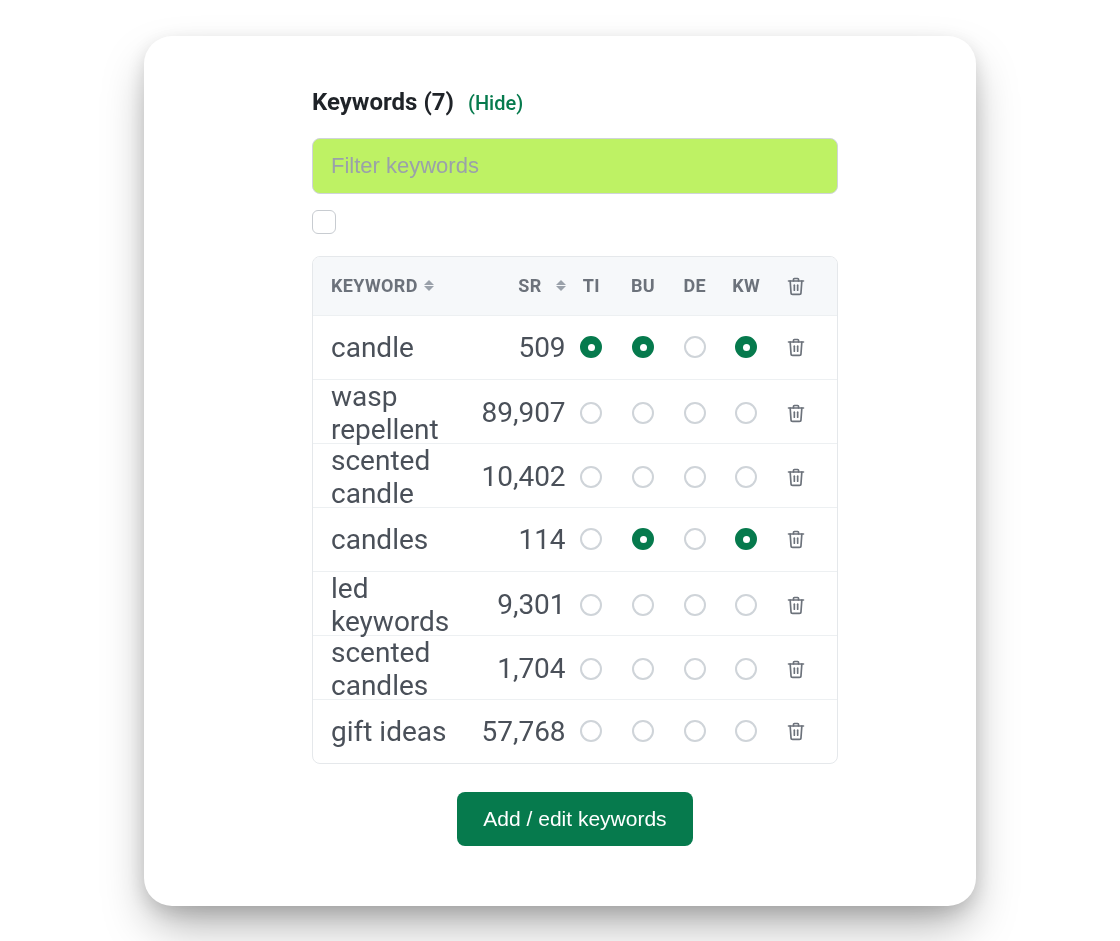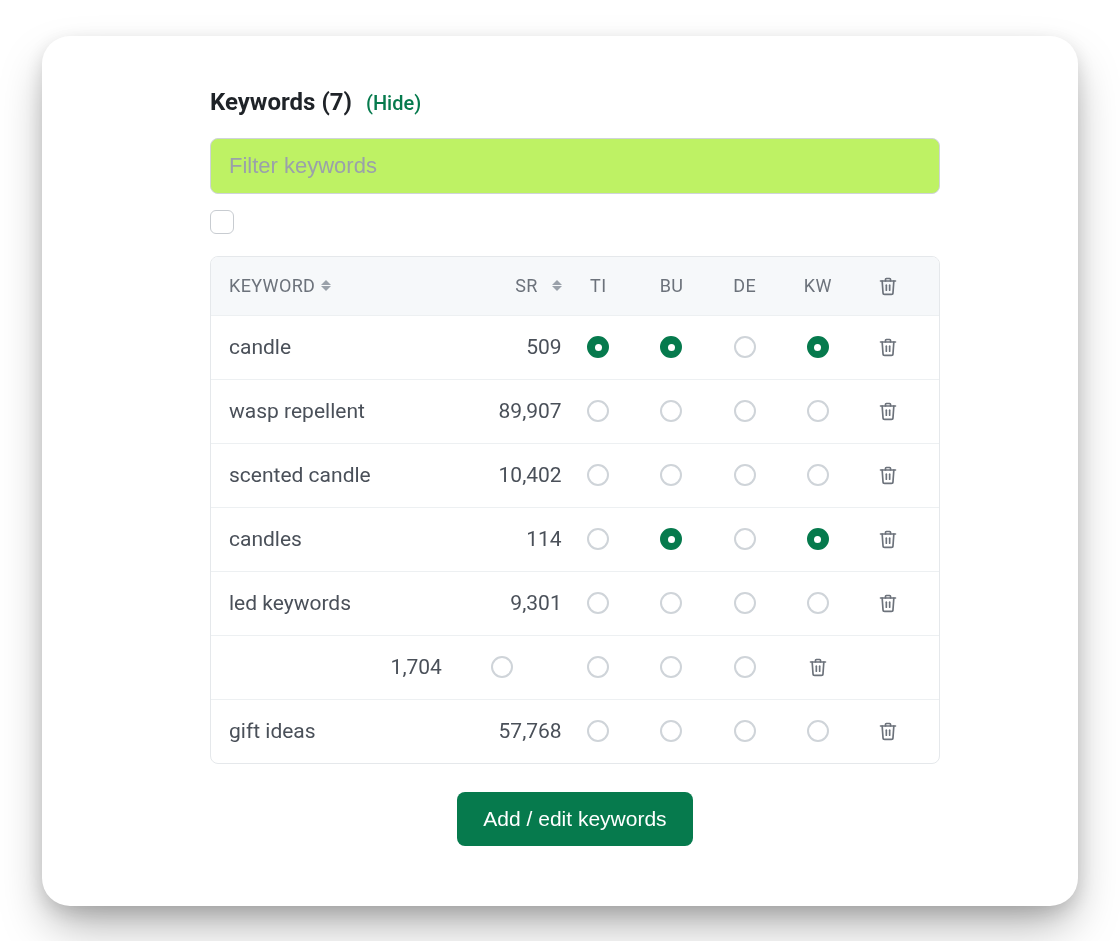--- a/index.html
+++ b/index.html
@@ -4,21 +4,21 @@
   <style>
     * { box-sizing: border-box; margin: 0; padding: 0; }
     html, body { height: 100%; }
     body {
       font-family: -apple-system, BlinkMacSystemFont, "Segoe UI", Roboto, "Helvetica Neue", Arial, sans-serif;
       background: #fff;
       display: flex; align-items: center; justify-content: center;
       padding: 40px;
     }
     .card {
-      width: 1036px;
+      width: 832px;
       background: #fff;
       border-radius: 28px;
       box-shadow: 0 24px 48px -8px rgba(0,0,0,0.35), 0 6px 18px rgba(0,0,0,0.12);
       padding: 52px 34px 60px 64px;
     }
     .section-header {
       display: flex; align-items: baseline; gap: 14px;
       padding-left: 104px;
       margin-bottom: 22px;
     }
@@ -70,41 +70,41 @@
       display: grid;
       grid-template-columns: 1.6fr 0.9fr 0.55fr 0.55fr 0.55fr 0.55fr 0.5fr;
       align-items: center;
       padding: 0 18px;
     }
     .thead {
       background: #f6f8fa;
       height: 58px;
     }
     .th {
-      font-size: 18px; font-weight: 400; color: #6c727b;
+      font-size: 18px; font-weight: 700; color: #6c727b;
       letter-spacing: 0.02em;
       display: flex; align-items: center; gap: 6px;
     }
     .th.center, .td.center { justify-content: center; text-align: center; }
     .th.right, .td.right { justify-content: flex-end; text-align: right; gap: 14px; }
     .sort-icon {
       display: inline-flex; flex-direction: column; gap: 1px;
       line-height: 0;
     }
     .sort-icon .up, .sort-icon .down {
       width: 0; height: 0; border-left: 5px solid transparent; border-right: 5px solid transparent;
     }
     .sort-icon .up { border-bottom: 5px solid #9aa1aa; }
     .sort-icon .down { border-top: 5px solid #9aa1aa; }
     .trow {
       height: 64px;
       border-top: 1px solid #edf0f2;
     }
     .td {
-      font-size: 21px; color: #4a5059;
+      font-size: 28px; color: #4a5059;
       display: flex; align-items: flex-start;
     }
     .radio {
       width: 22px; height: 22px; border-radius: 50%;
       border: 2px solid #cfd4d9; background: #fff;
       display: inline-flex; align-items: center; justify-content: center;
       cursor: pointer;
     }
     .radio.filled {
       background: #067a4d; border-color: #067a4d;
@@ -338,20 +338,23 @@
                 <polyline points="3 6 5 6 21 6"></polyline>
                 <path d="M19 6l-1 14a2 2 0 0 1-2 2H8a2 2 0 0 1-2-2L5 6"></path>
                 <path d="M10 11v6"></path>
                 <path d="M14 11v6"></path>
                 <path d="M9 6V4a1 1 0 0 1 1-1h4a1 1 0 0 1 1 1v2"></path>
               </svg>
             </span>
           </div>
         </div>
         <div class="trow">
+          <div class="td ">
+            <span>scented candles</span>
+          </div>
           <div class="td right">
             <span>1,704</span>
           </div>
           <div class="td center">
             <span class="radio"></span>
           </div>
           <div class="td center">
             <span class="radio"></span>
           </div>
           <div class="td center">

